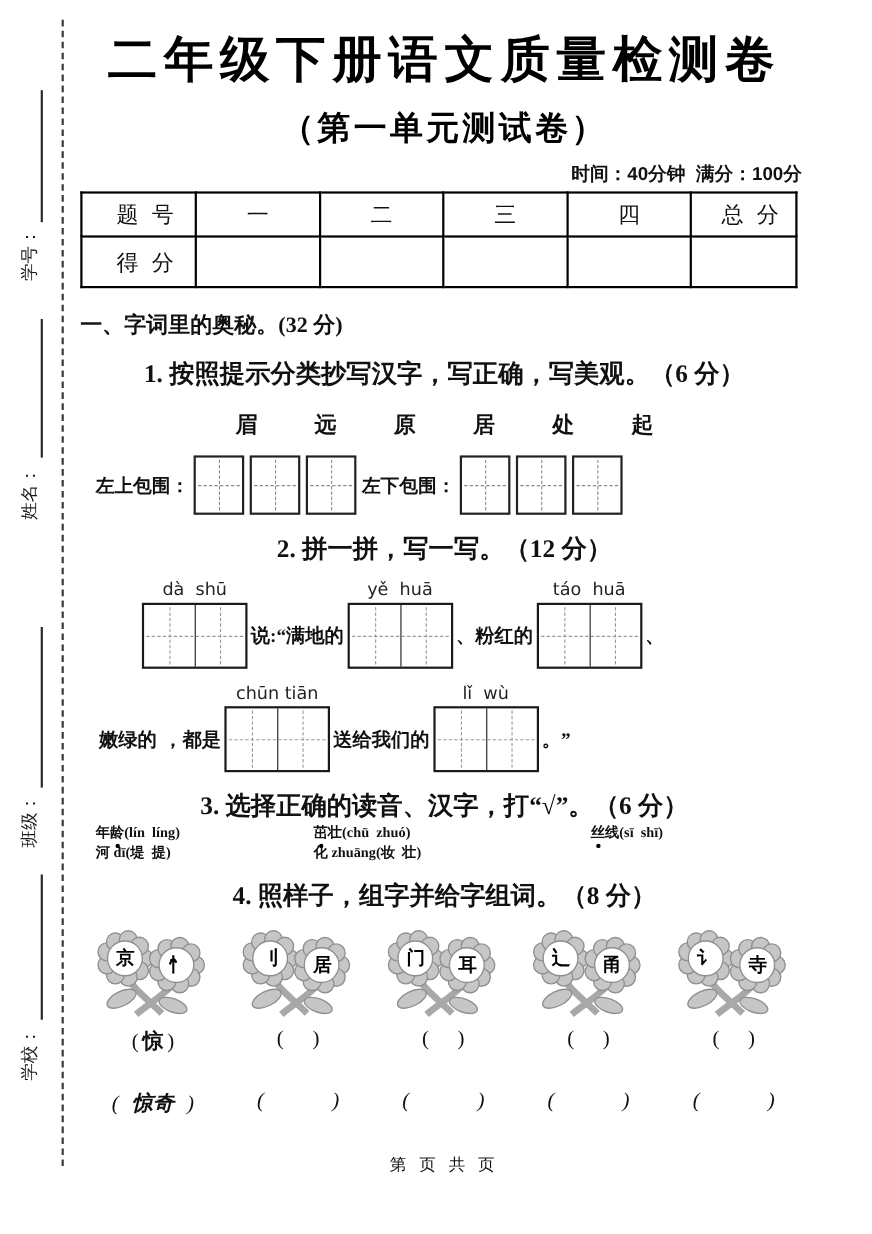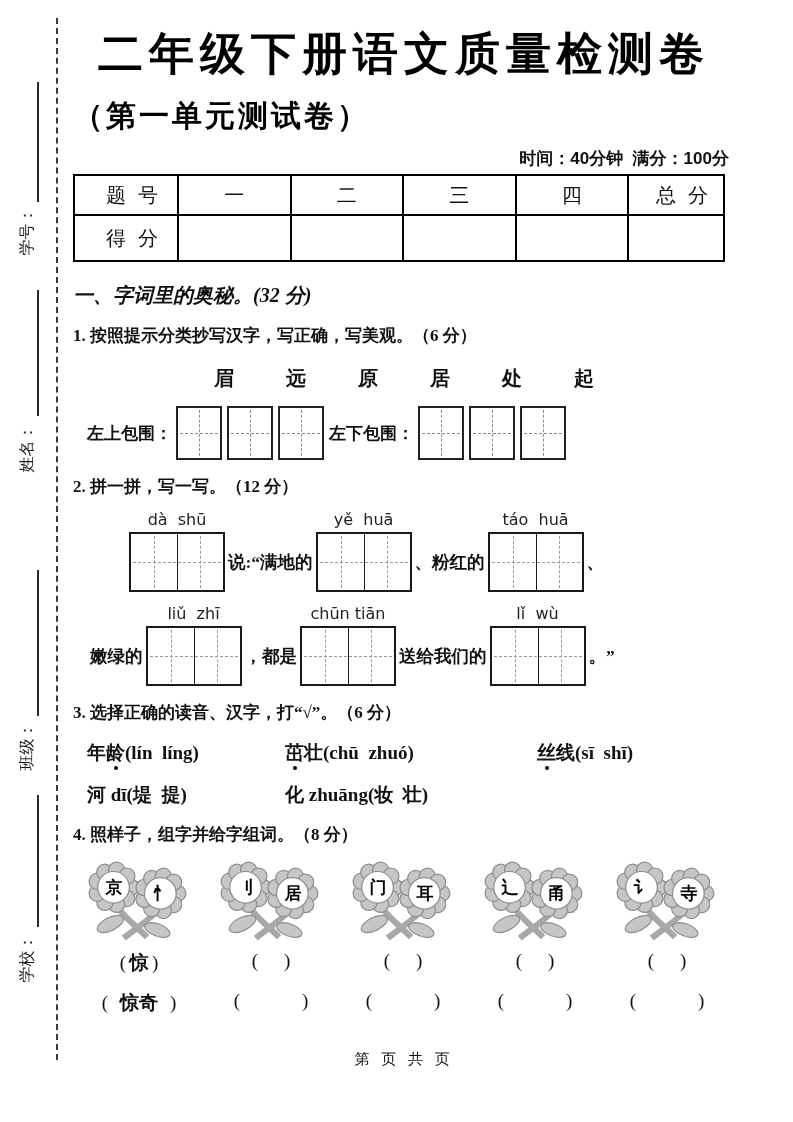--- a/index.html
+++ b/index.html
@@ -24,42 +24,42 @@
   }
 
   
   .main { position:absolute; left:73px; top:0; width:662px; }
 
   h1.title {
     margin-top:24px; text-align:center; font-size:45px; font-weight:900;
     letter-spacing:6px; font-family:"Liberation Sans", sans-serif; color:#000;
   }
   h2.subtitle {
-    margin-top:12px; text-align:left; font-size:30px; font-weight:700;
+    margin-top:12px; text-align:center; font-size:30px; font-weight:700;
     letter-spacing:3px; font-family:"Liberation Sans", sans-serif; color:#000;
   }
   .meta {
     margin-top:10px; text-align:right; font-size:17px; font-weight:600;
     padding-right:6px; white-space:pre; font-family:"Liberation Sans", sans-serif;
   }
 
   table.score-table {
     margin-top:4px; width:652px; border-collapse:collapse;
     font-size:20px; table-layout:fixed;
   }
   table.score-table td {
     border:2px solid #000; text-align:center; vertical-align:middle;
   }
   table.score-table tr.r1 td { height:40px; }
   table.score-table tr.r2 td { height:46px; }
   td.spread { letter-spacing:12px; text-indent:12px;padding-left:12px; }
   col.c0 { width:104px; } col.c5 { width:96px; }
 
-  .sec-heading { margin-top:20px; font-size:20px; font-weight:bold; white-space:pre;font-style:italic; }
-  .q-label { margin-top:15px; font-size:17px; font-weight:bold; white-space:pre; }
+  .sec-heading { margin-top:20px; font-size:20px; font-weight:bold; white-space:pre; }
+  .q-label { margin-top:15px; font-size:23px; font-weight:bold; white-space:pre;text-align:center; }
 
   .char-row {
     margin-top:18px; display:flex; justify-content:center; gap:52px;
     font-size:20px; font-weight:600;
   }
 
   .box-row { margin-top:14px; display:flex; align-items:center; padding-left:14px; }
   .small-label { font-size:17px; font-weight:600; margin-right:4px; white-space:pre; }
   .small-label.right { }
   .tzbox {
@@ -79,21 +79,21 @@
   }
   .hzbox { width:96px; height:60px; border:2px solid #1a1a1a; position:relative; background:#fff; }
   .hzbox .mid { position:absolute; left:50%; top:0; bottom:0; width:0; border-left:1.5px solid #1a1a1a; }
   .hzbox .vq1 { position:absolute; left:25%; top:2px; bottom:2px; width:0; border-left:1px dashed #999; }
   .hzbox .vq2 { position:absolute; left:75%; top:2px; bottom:2px; width:0; border-left:1px dashed #999; }
   .hzbox .hd  { position:absolute; top:50%; left:2px; right:2px; height:0; border-top:1px dashed #999; }
   .q2-text { font-size:17.5px; font-weight:600; margin-bottom:18px; padding:0 3px; white-space:pre; }
 
   .q3-row {
     display:grid; grid-template-columns:198px 252px 1fr; padding-left:14px;
-    font-size:19px; font-weight:600; margin-top:16px; white-space:pre;
+    font-size:13px; font-weight:600; margin-top:0; white-space:pre;
   }
   .q3-row .py { font-family:"Liberation Serif", serif; }
   .du { position:relative; }
   .du::after {
     content:""; position:absolute; left:50%; bottom:-7px; transform:translateX(-50%);
     width:4px; height:4px; background:#000; border-radius:50%;
   }
 
   .flower-row { margin-top:10px; display:grid; grid-template-columns:repeat(5,132px); }
   .fpair { position:relative; width:112px; height:88px; margin:0 auto; }
@@ -102,21 +102,21 @@
     position:absolute; font-size:17px; font-weight:600; color:#000;
     transform:translate(-50%,-50%); line-height:1;
   }
   .fchar.fl { left:31px; top:31px; }
   .fchar.fr { left:78px; top:37px; }
 
   .slot-row {
     display:grid; grid-template-columns:repeat(5,132px);
     font-size:19px; margin-top:6px;
   }
-  .slot-row.r2 { margin-top:14px; }
+  .slot-row.r2 { margin-top:30px;font-style:italic; }
   .slot { text-align:center; white-space:nowrap; }
   .sv { display:inline-block; text-align:center; font-weight:600; }
   .sv.narrow { min-width:26px; }
   .sv.wide { min-width:62px; }
 
   .footer { margin-top:34px; text-align:center; font-size:15px; white-space:pre; letter-spacing:4px; }
 
   .hidden-defs { position:absolute; width:0; height:0; overflow:hidden; }
 </style>
 </head>
@@ -273,29 +273,20 @@
             <i class="mid"></i>
             <i class="vq1"></i>
             <i class="vq2"></i>
             <i class="hd"></i>
           </div>
       </div>
       <span class="q2-text">、</span>
     </div>
     <div class="q2-line l2">
       <span class="q2-text">嫩绿的</span>
-      <div class="punit">
-        <span class="pinyin">liǔ  zhī</span>
-        <div class="hzbox">
-            <i class="mid"></i>
-            <i class="vq1"></i>
-            <i class="vq2"></i>
-            <i class="hd"></i>
-          </div>
-      </div>
       <span class="q2-text">，都是</span>
       <div class="punit">
         <span class="pinyin">chūn tiān</span>
         <div class="hzbox">
             <i class="mid"></i>
             <i class="vq1"></i>
             <i class="vq2"></i>
             <i class="hd"></i>
           </div>
       </div>

